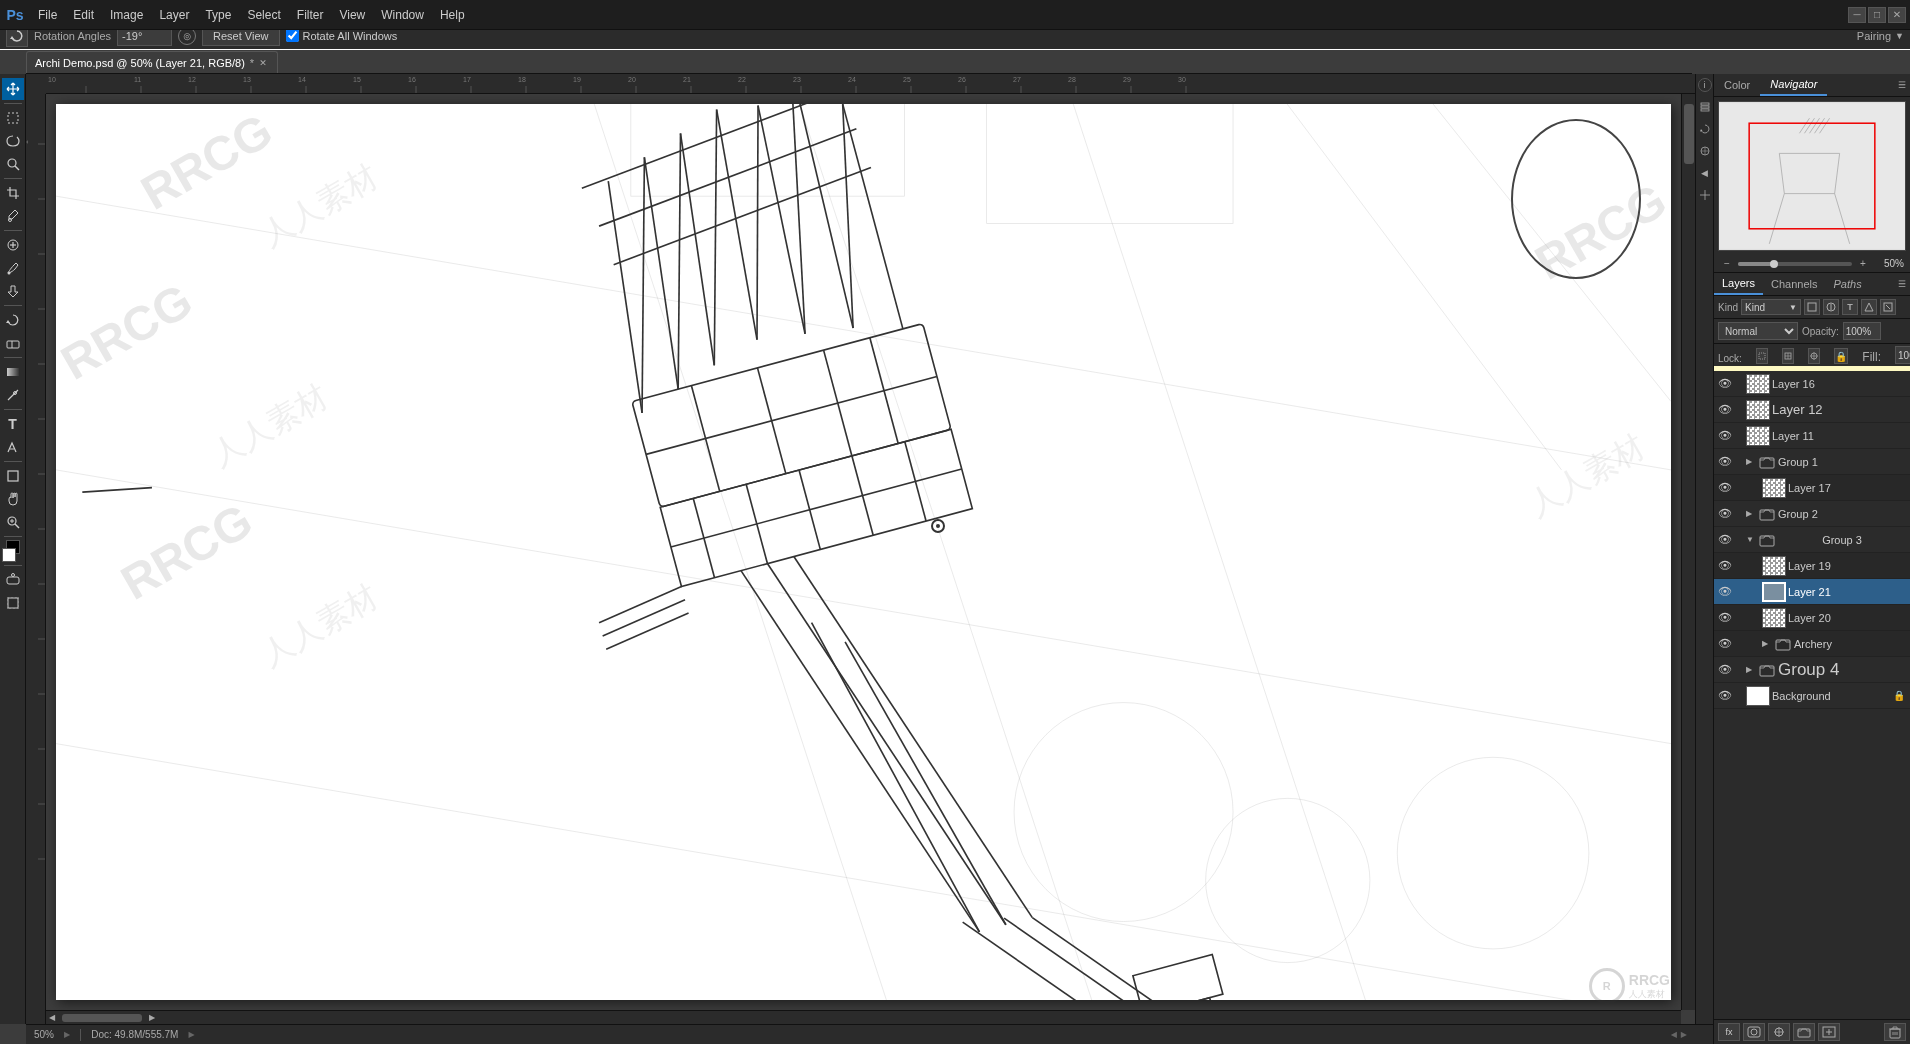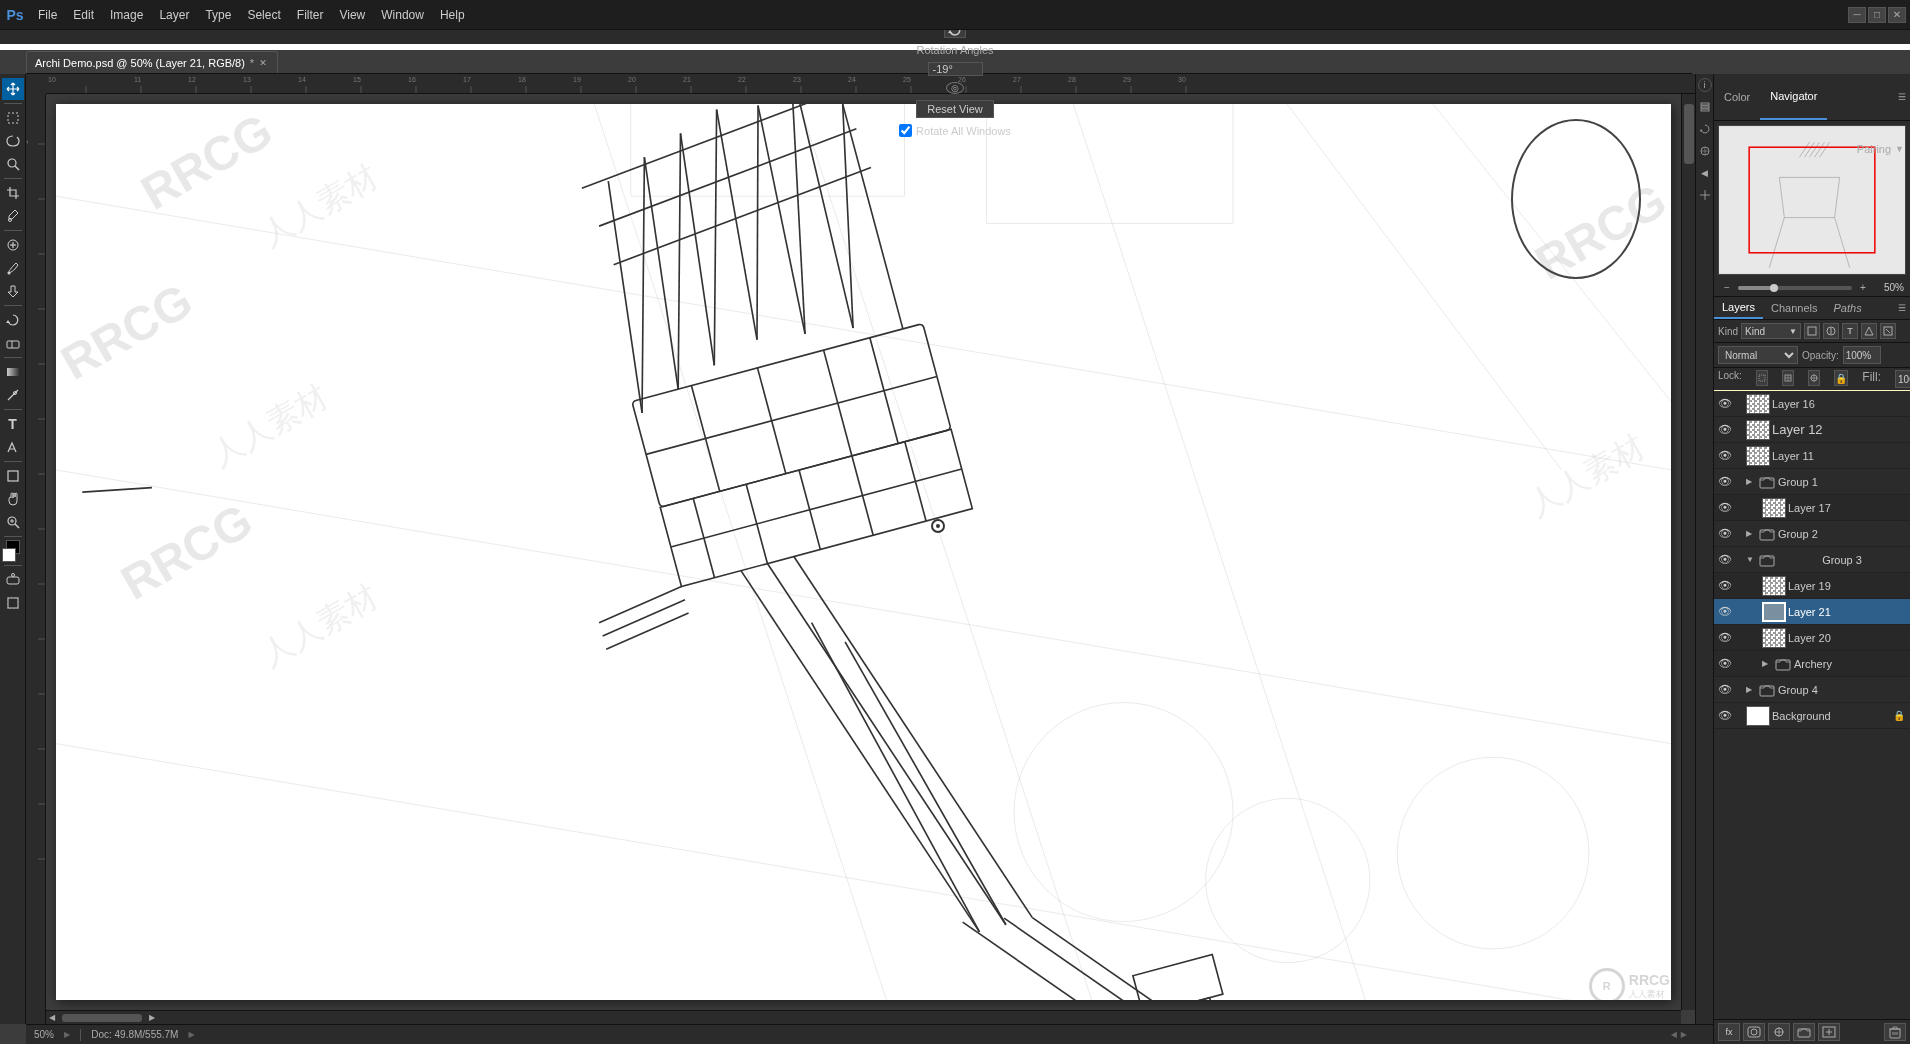--- a/index.html
+++ b/index.html
@@ -28,21 +28,21 @@
     <div style="padding:2px 8px; color:#ccc; font-size:12px; cursor:pointer;">Window</div>
     <div style="padding:2px 8px; color:#ccc; font-size:12px; cursor:pointer;">Help</div>
 
     <div style="margin-left:auto; display:flex; gap:2px;">
       <div style="width:18px; height:16px; background:#444; border:1px solid #555; display:flex; align-items:center; justify-content:center; font-size:10px; color:#aaa; cursor:pointer;">─</div>
       <div style="width:18px; height:16px; background:#444; border:1px solid #555; display:flex; align-items:center; justify-content:center; font-size:10px; color:#aaa; cursor:pointer;">□</div>
       <div style="width:18px; height:16px; background:#444; border:1px solid #555; display:flex; align-items:center; justify-content:center; font-size:10px; color:#aaa; cursor:pointer;">✕</div>
     </div>
   </div>
 
-  <div style="position:absolute; top:22px; left:0; right:0; height:28px; background:#2b2b2b; display:flex; align-items:center; padding:0 6px; border-bottom:6px solid #ffffff; z-index:99; gap:6px;flex-direction:column;">
+  <div style="position:absolute; top:22px; left:0; right:0; height:28px; background:#2b2b2b; display:flex; align-items:center; padding:0 6px; border-bottom:1px solid #ffffff; z-index:99; gap:6px;">
 
     <div style="width:22px; height:22px; background:#3c3c3c; border:1px solid #555; display:flex; align-items:center; justify-content:center;">
       <svg width="14" height="14" viewBox="0 0 14 14" fill="none" xmlns="http://www.w3.org/2000/svg">
         <path d="M7 2 A5 5 0 1 1 2.5 9.5" stroke="#ccc" stroke-width="1.5" fill="none"></path>
         <polygon points="2,7 0,10 4,10" fill="#ccc"></polygon>
       </svg>
     </div>
     <span style="font-size:11px; color:#aaa;">Rotation Angles</span>
     <input type="text" value="-19°" style="background: rgb(60, 60, 60); border: 1px solid rgb(85, 85, 85); color: rgb(204, 204, 204); font-size: 11px; width: 55px; height: 20px; padding: 0px 4px;">
 
@@ -247,21 +247,21 @@
           <line x1="0" y1="5" x2="10" y2="5" stroke="#aaa" stroke-width="0.8"></line>
           <line x1="5" y1="0" x2="5" y2="10" stroke="#aaa" stroke-width="0.8"></line>
         </svg>
     </div>
   </div>
 
   <div style="position:absolute; top:74px; right:0; width:197px; bottom:0; background:#2b2b2b; border-left:1px solid #111; display:flex; flex-direction:column; z-index:97; overflow:hidden;">
 
     <div style="display:flex; background:#2b2b2b; border-bottom:1px solid #111; align-items:center; padding-right:4px;">
       <div style="padding:4px 10px; font-size:11px; color:#aaa; cursor:pointer;">Color</div>
-      <div style="padding:16px 10px; font-size:11px; color:#fff; border-bottom:2px solid #4a90d9; cursor:pointer;">Navigator</div>
+      <div style="padding:4px 10px; font-size:11px; color:#fff; border-bottom:2px solid #4a90d9; cursor:pointer;font-style:italic;">Navigator</div>
       <div style="margin-left:auto; font-size:9px; color:#aaa;">☰</div>
     </div>
 
     <div style="height:150px; background:#3c3c3c; margin:4px; border:1px solid #444; position:relative; overflow:hidden;">
       <div style="width:100%; height:100%; background:#e0e0e0; position:relative;">
         
         <svg width="100%" height="100%" viewBox="0 0 185 145" preserveAspectRatio="xMidYMid meet">
 
           <rect width="185" height="145" fill="#e8e8e8"></rect>
 
@@ -327,21 +327,21 @@
       </div>
 
       <div style="display:flex; align-items:center; padding:3px 4px; gap:4px; border-bottom:1px solid #111;">
         <select style="background:#3c3c3c; border:1px solid #555; color:#ccc; font-size:10px; height:18px; width:80px; padding:0 2px;">
           <option>Normal</option>
         </select>
         <span style="font-size:10px; color:#aaa;">Opacity:</span>
         <input type="text" value="100%" style="background: rgb(60, 60, 60); border: 1px solid rgb(85, 85, 85); color: rgb(204, 204, 204); font-size: 10px; width: 38px; height: 18px; padding: 0px 2px;">
       </div>
 
-      <div style="display:flex; align-items:flex-start; padding:2px 4px; gap:14px; border-bottom:1px solid #fef9c3;">
+      <div style="display:flex; align-items:flex-end; padding:2px 4px; gap:14px; border-bottom:5px solid #fef9c3;">
         <span style="font-size:10px; color:#aaa;">Lock:</span>
         <div style="width:16px; height:16px; background:#3c3c3c; border:1px solid #555; display:flex; align-items:center; justify-content:center; cursor:pointer;">
           <svg width="10" height="10" viewBox="0 0 10 10" fill="none">
               <rect x="2" y="2" width="6" height="6" stroke="#aaa" stroke-width="0.8" fill="none" stroke-dasharray="1,1"></rect>
             </svg>
         </div>
         <div style="width:16px; height:16px; background:#3c3c3c; border:1px solid #555; display:flex; align-items:center; justify-content:center; cursor:pointer;">
           <svg width="10" height="10" viewBox="0 0 10 10" fill="none">
               <rect x="2" y="2" width="6" height="6" stroke="#aaa" stroke-width="0.8" fill="none"></rect>
               <line x1="2" y1="5" x2="8" y2="5" stroke="#aaa" stroke-width="0.6"></line>
@@ -471,21 +471,21 @@
         <div style="display:flex; align-items:center; padding:2px 4px; height:26px; cursor:pointer; gap:2px; border-bottom:1px solid #222;">
           <div style="width:14px; height:14px; display:flex; align-items:center; justify-content:center; font-size:11px; color:#ccc; cursor:pointer;">👁</div>
           <div style="width:10px;"></div>
           <div style="font-size:8px; color:#aaa; width:10px; cursor:pointer;">▶</div>
           <div style="width:18px; height:18px; display:flex; align-items:center; justify-content:center; flex-shrink:0; color:#aaa;">
             <svg width="16" height="16" viewBox="0 0 16 16" fill="none">
                 <rect x="1" y="4" width="14" height="10" rx="1" stroke="#aaa" stroke-width="1" fill="none"></rect>
                 <path d="M1 6 L5 6 L6 4 L10 4 L11 6 L15 6" stroke="#aaa" stroke-width="0.8" fill="none"></path>
               </svg>
           </div>
-          <span style="font-size:11px; color:#ccc; flex:1;">Group 4</span>
+          <span style="font-size:17px; color:#ccc; flex:1;">Group 4</span>
         </div>
 
         <div style="display:flex; align-items:center; padding:2px 4px; height:26px; cursor:pointer; gap:2px; border-bottom:1px solid #222;">
           <div style="width:14px; height:14px; display:flex; align-items:center; justify-content:center; font-size:11px; color:#ccc; cursor:pointer;">👁</div>
           <div style="width:10px;"></div>
           <div style="width:24px; height:20px; background:#fff; border:1px solid #555; flex-shrink:0;"></div>
           <span style="font-size:11px; color:#ccc; flex:1;">Background</span>
           <span style="font-size:10px; color:#aaa;">🔒</span>
         </div>
 

